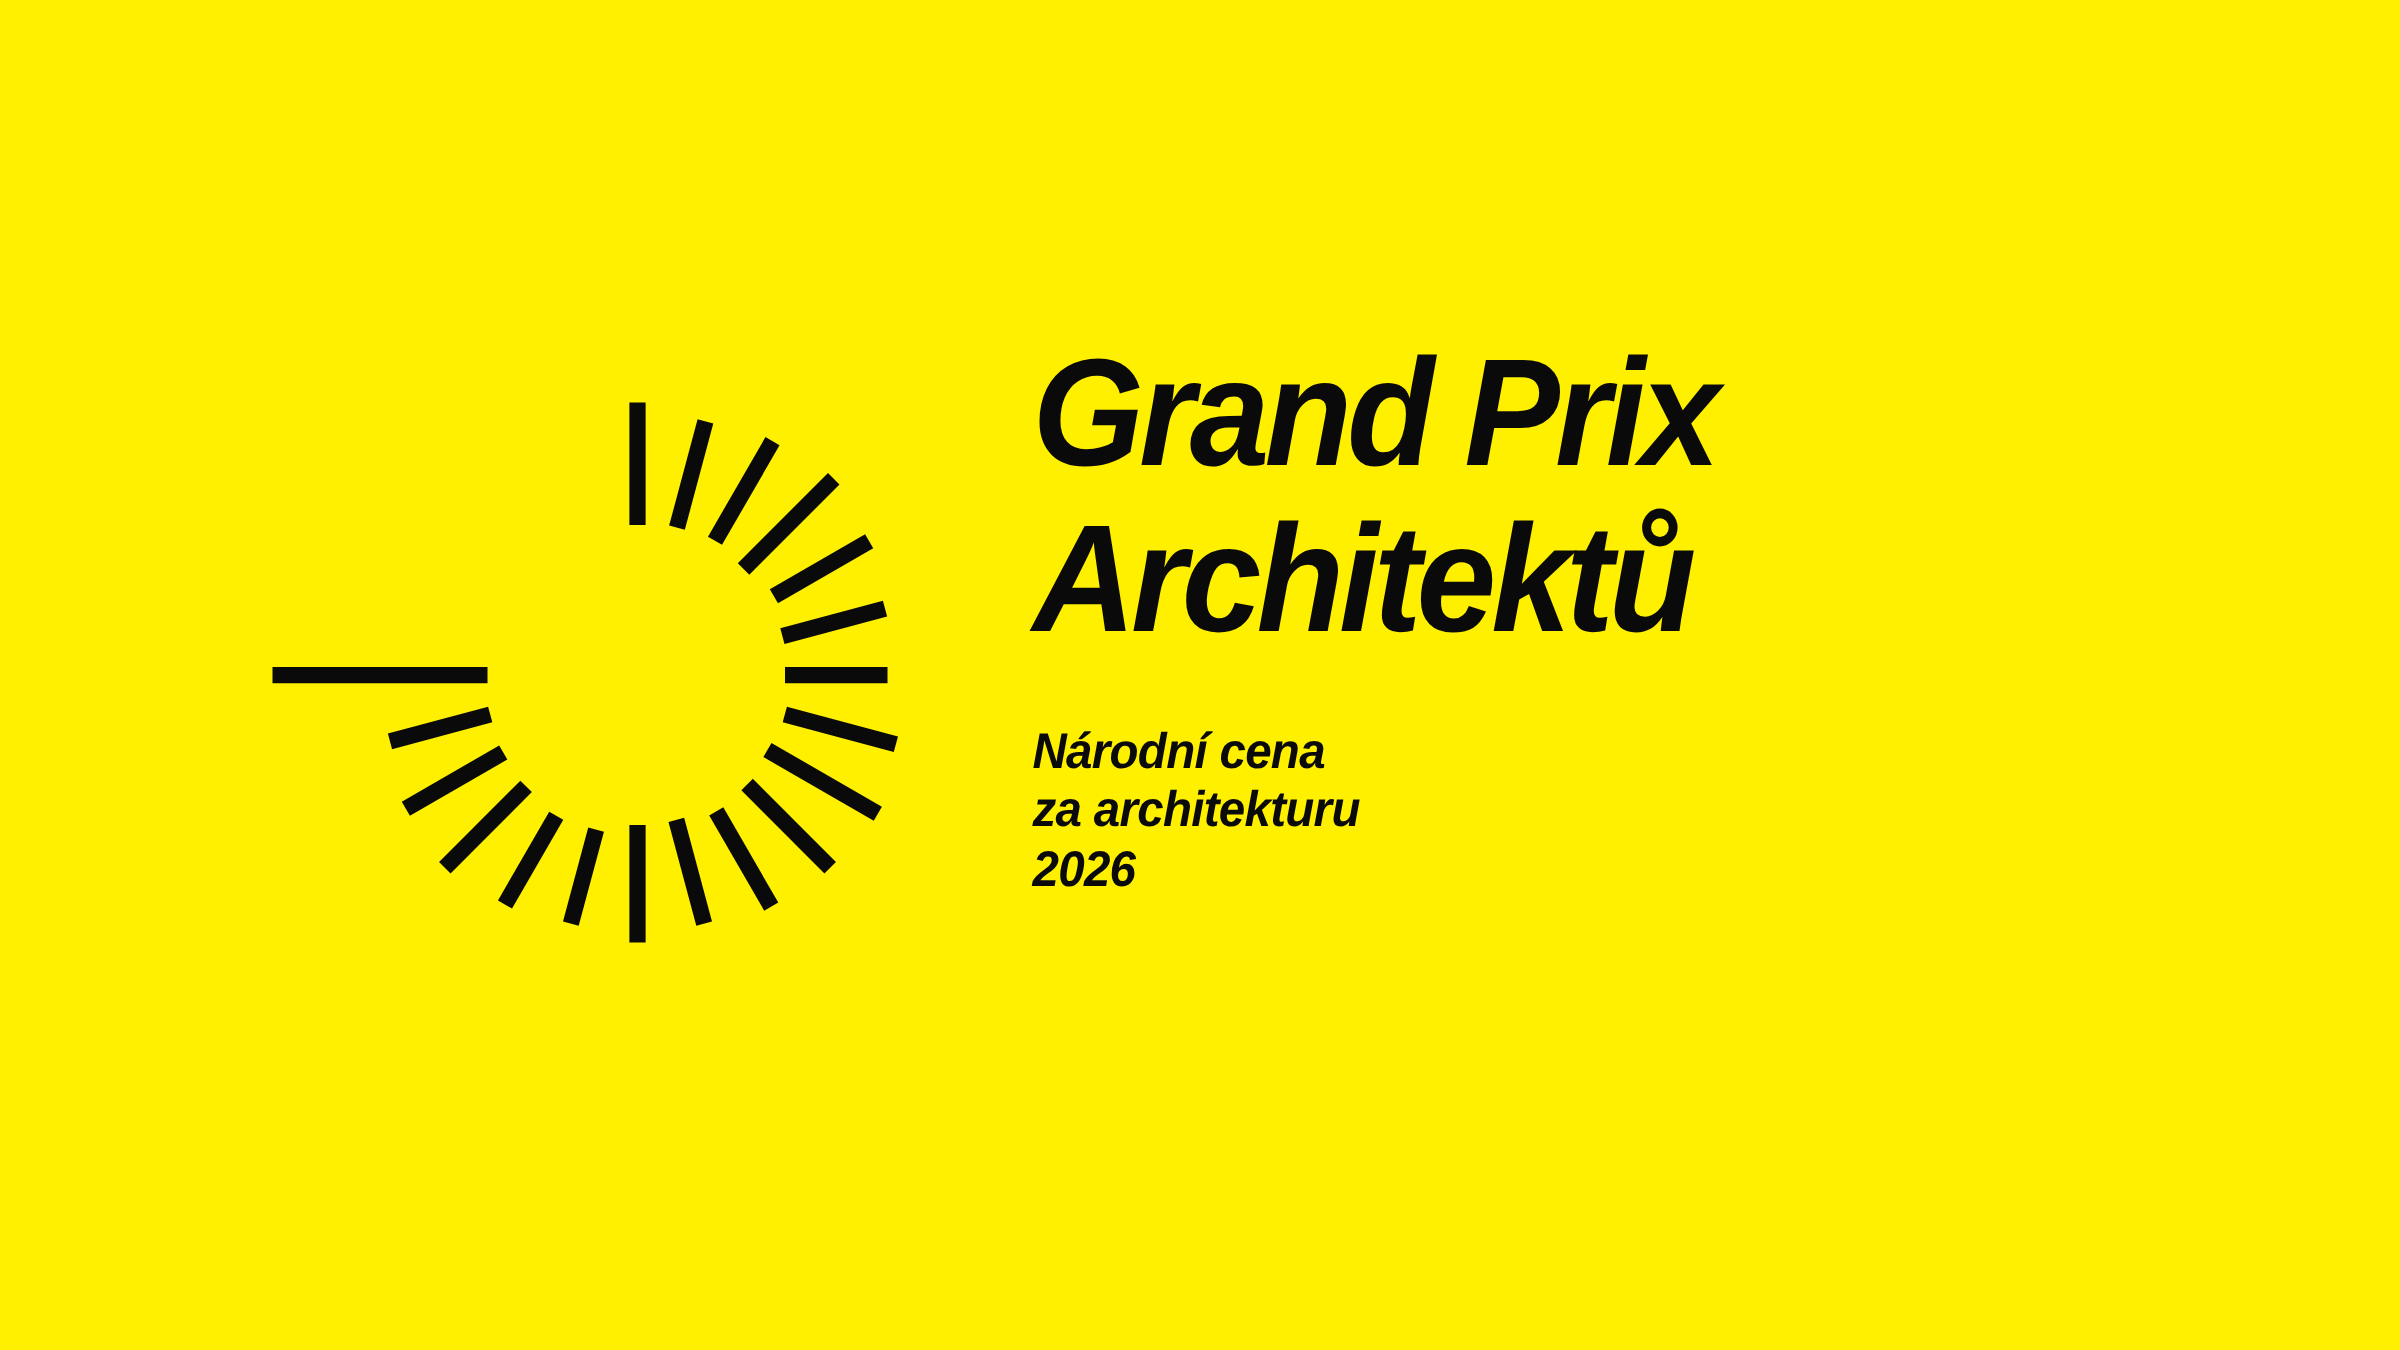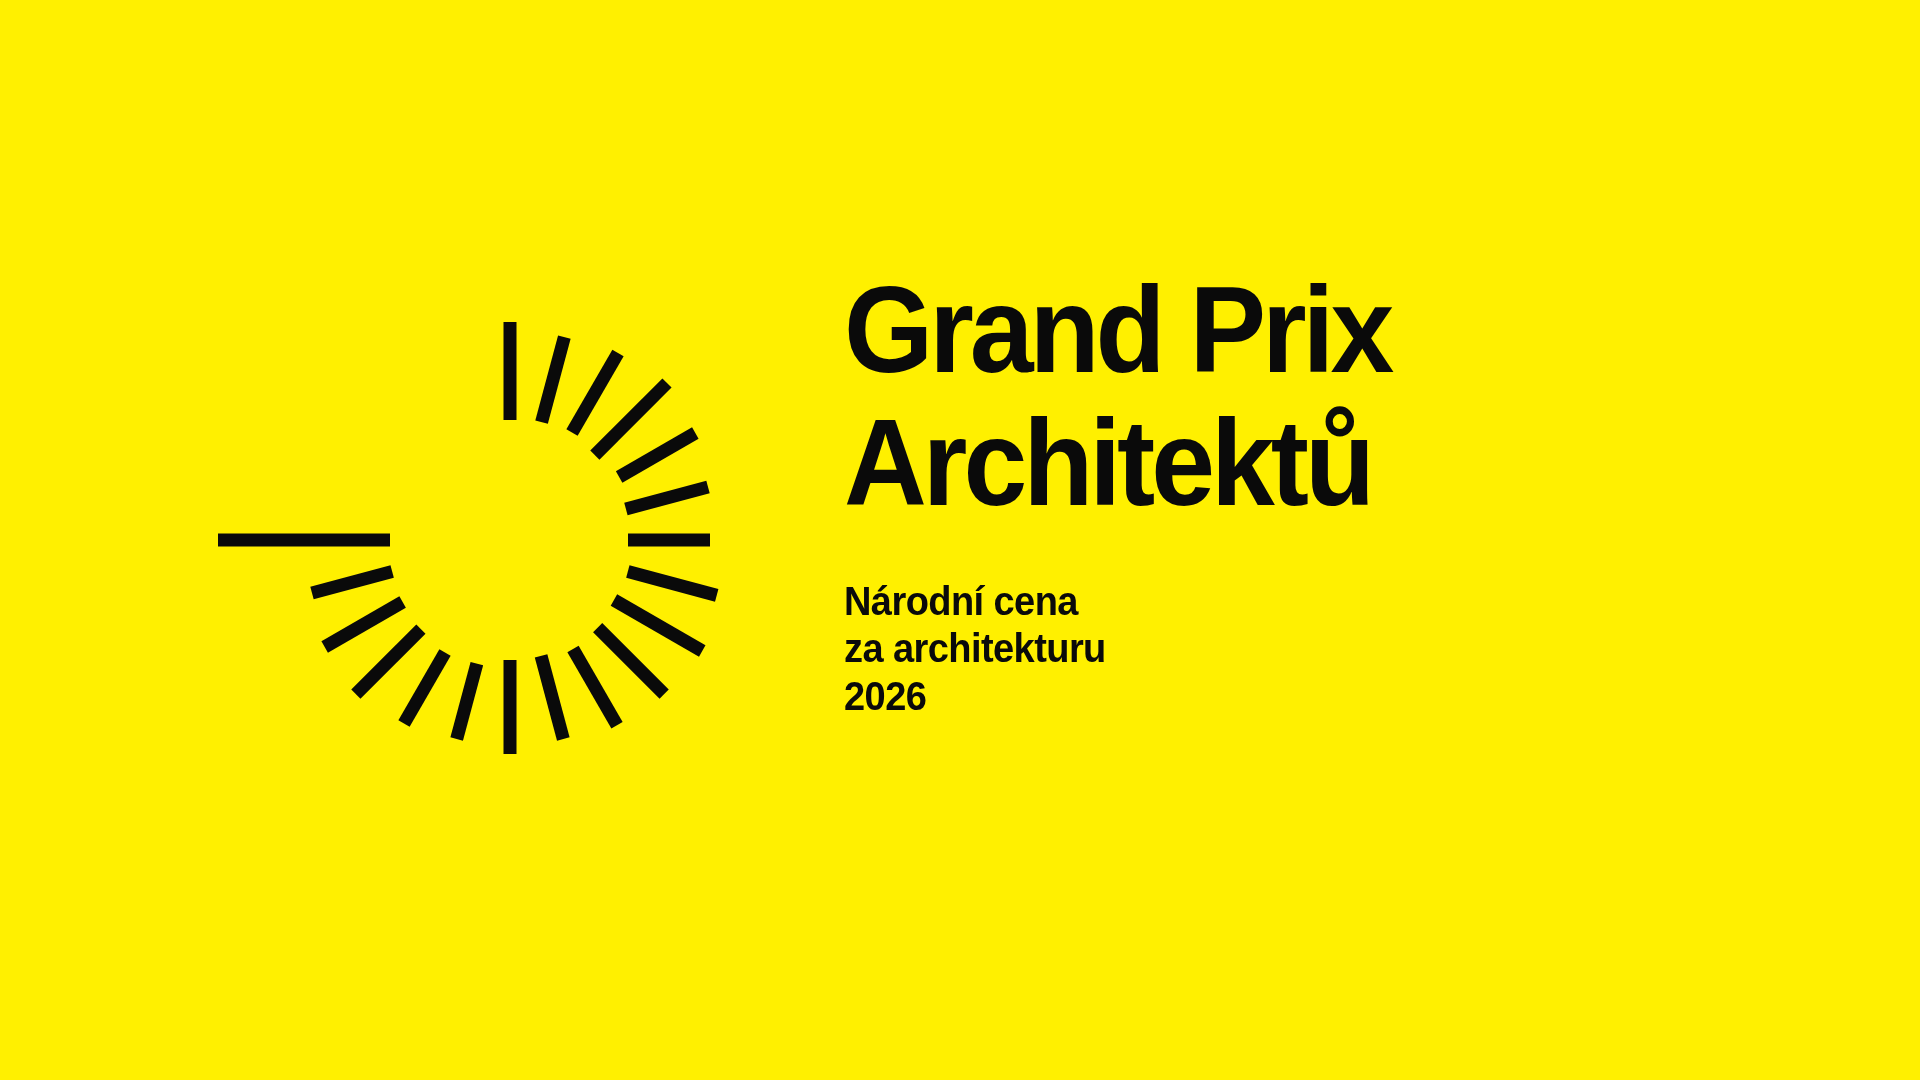--- a/index.html
+++ b/index.html
@@ -32,23 +32,24 @@
   }
   #logo-mark svg {
     display: block;
     width: 100%;
     height: 100%;
   }
 
   
   #wordmark {
     position: absolute;
-    left: 844px;
+    left: 826px;
     top: 272px;
     width: 960px;
+    font-style: italic;
   }
 
   .title-line {
     font-weight: 700;
     font-size: 122px;
     line-height: 0.96;
     letter-spacing: -0.035em;
     color: #0A0A0A;
     white-space: nowrap;
     font-stretch: semi-condensed;

